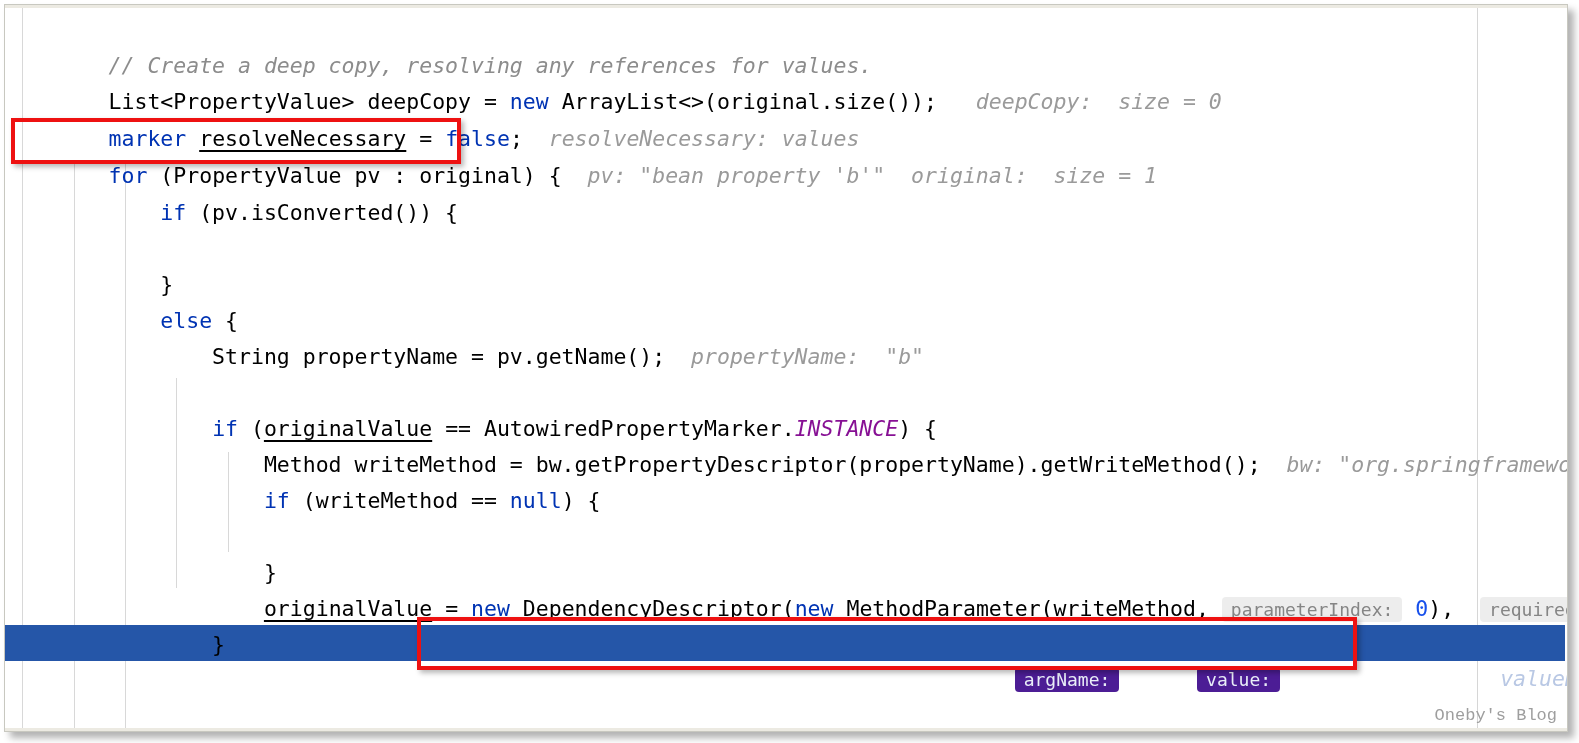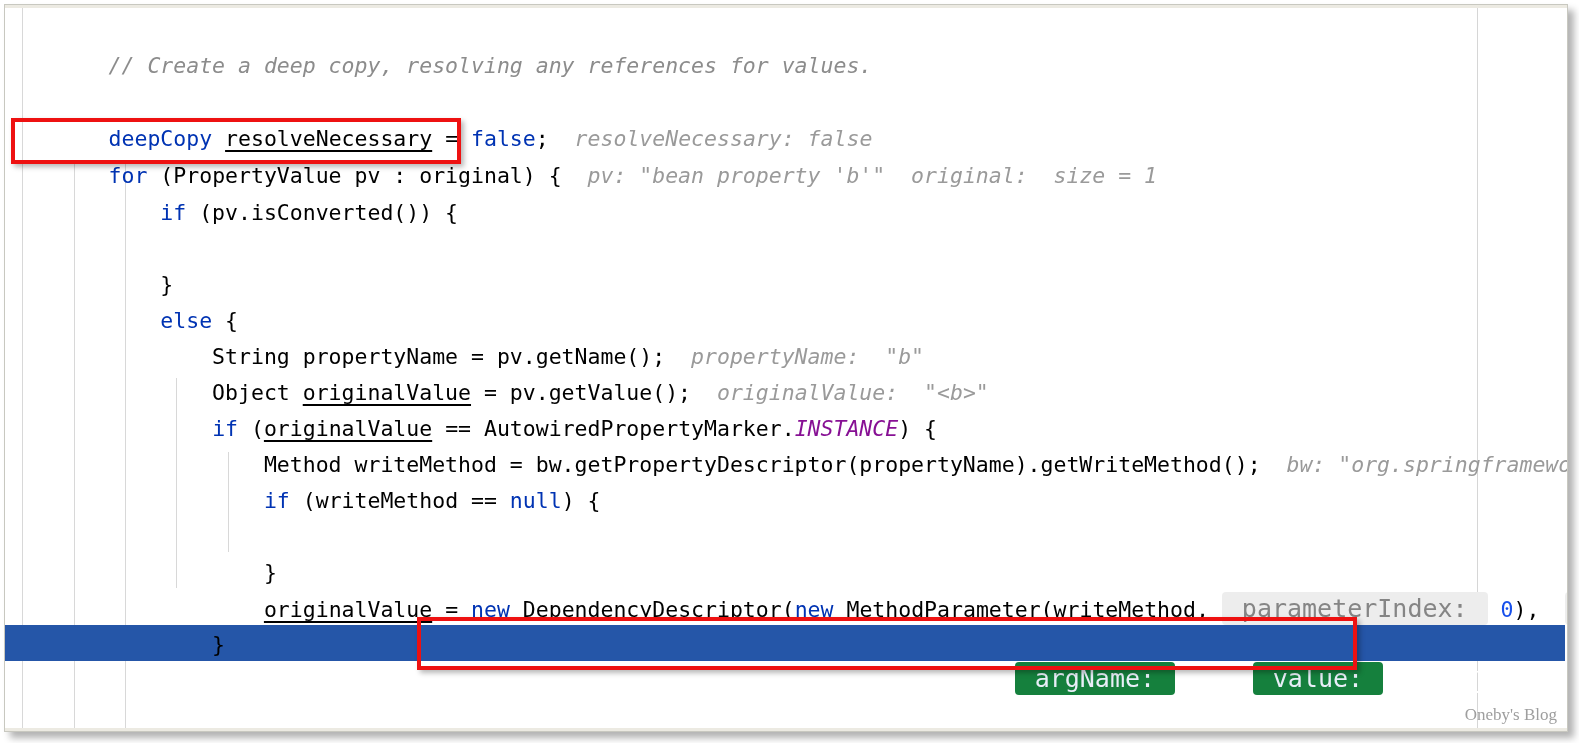--- a/index.html
+++ b/index.html
@@ -93,42 +93,42 @@
   .dbg {
     color: #9A9A9A;
     font-style: italic;
   }
   .line-selected .dbg { color: #b9c8e4; }
   
   .phint {
     background: #EDEDED;
     color: #858585;
     border-radius: 4px;
-    padding: 2px 20px;
+    padding: 2px 9px;
     font-style: normal;
-    font-size: 25px;
+    font-size: 18px;
   }
   .line-selected .phint {
-    background: #15803d;
+    background: #4c1d95;
     color: #e9eef8;
   }
   
   .redbox {
     position: absolute;
     border: 4px solid #EE1111;
     box-shadow: 3px 3px 5px rgba(0,0,0,0.28);
     z-index: 5;
     pointer-events: none;
   }
   
   .watermark {
     position: absolute;
     right: 10px;
     bottom: 6px;
-    font-family: Liberation Serif, serif;
+    font-family: Liberation Mono, monospace;
     font-size: 17px;
     color: #9e9e9e;
     z-index: 8;
   }
 </style>
 </head>
 <body>
 
 <div id="screenshot">
   <div class="editor-window">
@@ -142,23 +142,26 @@
       <div class="indent-guide" style="left:17px;  top:0px;   height:726px;"></div>
       <div class="indent-guide" style="left:69px;  top:152px; height:574px;"></div>
       <div class="indent-guide" style="left:120px; top:152px; height:574px;"></div>
       <div class="indent-guide" style="left:171px; top:370px; height:210px;"></div>
       <div class="indent-guide" style="left:223px; top:444px; height:100px;"></div>
 
       <div class="code-line" style="top:4px;">
         <span class="txt comment">// Create a deep copy, resolving any references for values.</span>
       </div>
 
+      <div class="code-line" style="top:40px;">
+        <span class="txt">List&lt;PropertyValue&gt; deepCopy = <span class="kw">new</span> ArrayList&lt;&gt;(original.size());</span><span class="txt dbg">   deepCopy:  size = 0</span>
+      </div>
 
       <div class="code-line" style="top:77px;">
-        <span class="txt"><span class="kw">deepCopy</span> <span class="ident-u">resolveNecessary</span> = <span class="kw">false</span>;</span><span class="txt dbg">  resolveNecessary: false</span>
+        <span class="txt"><span class="kw">marker</span> <span class="ident-u">resolveNecessary</span> = <span class="kw">false</span>;</span><span class="txt dbg">  resolveNecessary: values</span>
       </div>
 
       <div class="code-line" style="top:114px;">
         <span class="txt"><span class="kw">for</span> (PropertyValue pv : original) {</span><span class="txt dbg">  pv: "bean property 'b'"  original:  size = 1</span>
       </div>
 
       <div class="code-line" style="top:151px;">
         <span class="txt">    <span class="kw">if</span> (pv.isConverted()) {</span>
       </div>
 
@@ -168,23 +171,20 @@
       </div>
 
       <div class="code-line" style="top:259px;">
         <span class="txt">    <span class="kw">else</span> {</span>
       </div>
 
       <div class="code-line" style="top:295px;">
         <span class="txt">        String propertyName = pv.getName();</span><span class="txt dbg">  propertyName:  "b"</span>
       </div>
 
-      <div class="code-line" style="top:331px;">
-        <span class="txt">        Object <span class="ident-u">originalValue</span> = pv.getValue();</span><span class="txt dbg">  originalValue:  "&lt;b&gt;"</span>
-      </div>
 
       <div class="code-line" style="top:367px;">
         <span class="txt">        <span class="kw">if</span> (<span class="ident-u">originalValue</span> == AutowiredPropertyMarker.<span class="static-f">INSTANCE</span>) {</span>
       </div>
 
       <div class="code-line" style="top:403px;">
         <span class="txt">            Method writeMethod = bw.getPropertyDescriptor(propertyName).getWriteMethod();</span><span class="txt dbg">  bw: "org.springframework.bea</span>
       </div>
 
       <div class="code-line" style="top:439px;">

